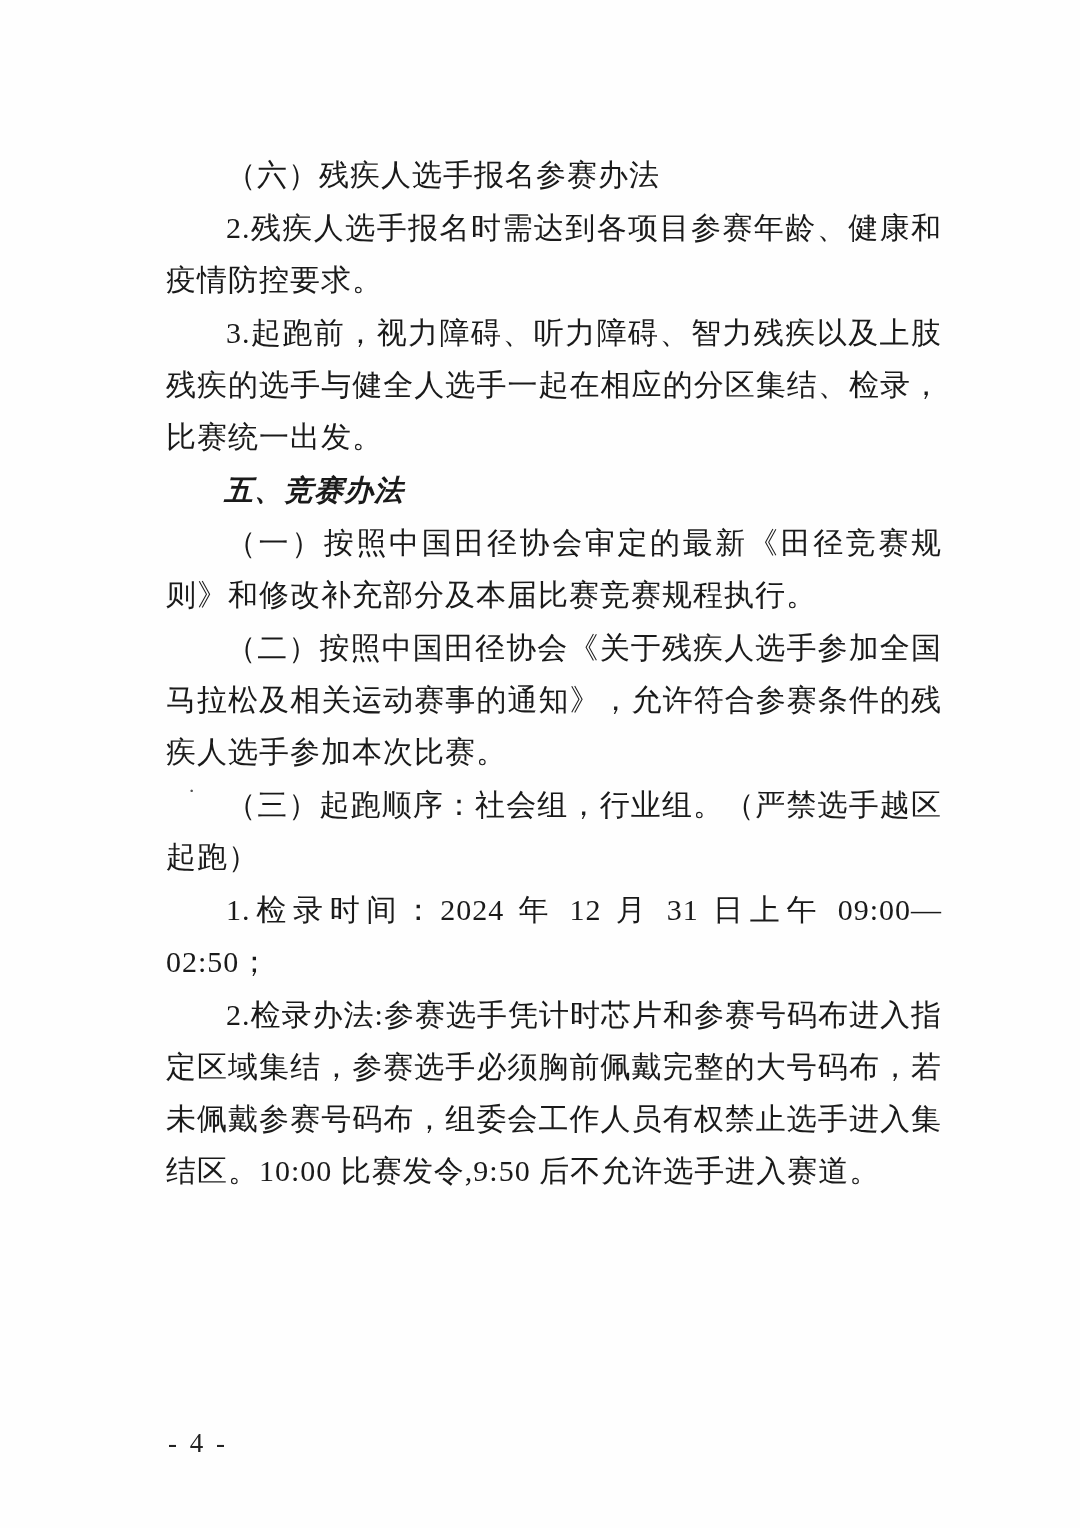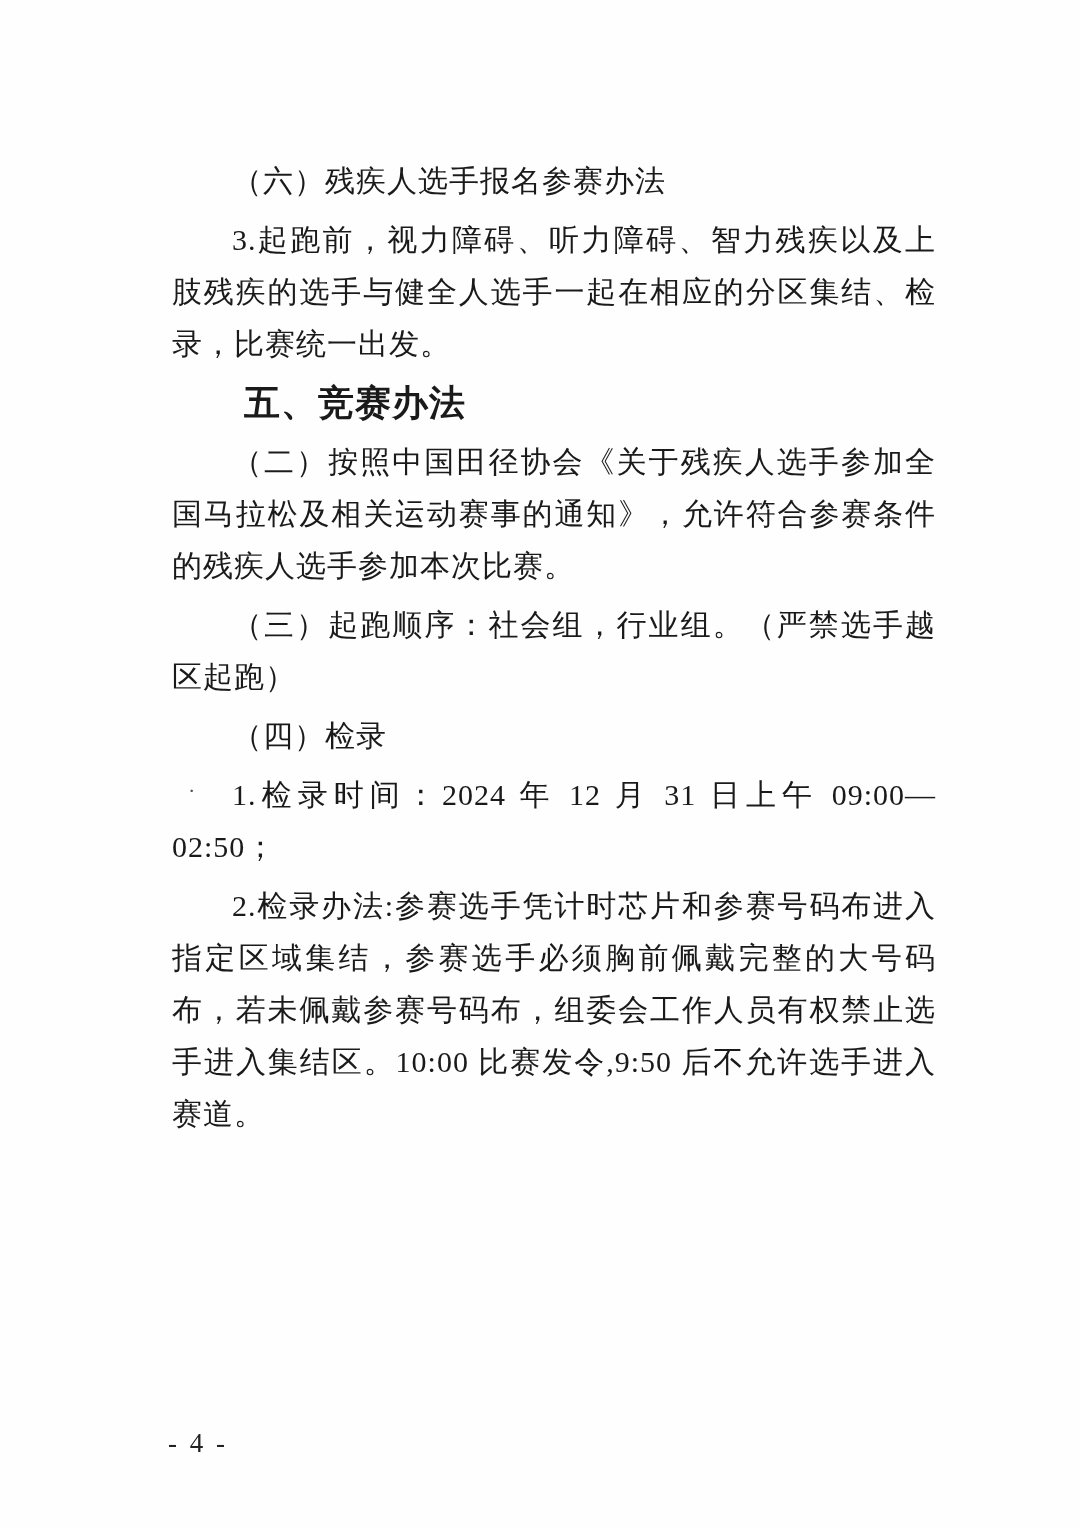--- a/index.html
+++ b/index.html
@@ -23,26 +23,27 @@
     left: 165px;
     width: 778px;
   }
   .para {
     font-size: 30px;
     line-height: 52px;
     text-align: justify;
     text-justify: inter-character;
     text-indent: 2em;
     letter-spacing: 1px;
-    margin: 7px;
+    margin: 1px;
   }
   .para.bold {
     font-weight: bold;
     font-family: "Liberation Sans", "DejaVu Sans", sans-serif;
-    font-size: 36px;
+    font-size: 29px;
+    font-style: italic;
   }
   .footer-pagenum {
     position: absolute;
     left: 168px;
     top: 1428px;
     font-size: 27px;
     letter-spacing: 3px;
     color: #222;
     font-family: "Liberation Serif", "DejaVu Serif", serif;
   }
@@ -55,23 +56,24 @@
   }
 </style>
 </head>
 <body>
 
 <div class="page">
   <span class="margin-dot">·</span>
 
   <div class="content">
       <div class="para">（六）残疾人选手报名参赛办法</div>
+      <div class="para">2.残疾人选手报名时需达到各项目参赛年龄、健康和疫情防控要求。</div>
       <div class="para">3.起跑前，视力障碍、听力障碍、智力残疾以及上肢残疾的选手与健全人选手一起在相应的分区集结、检录，比赛统一出发。</div>
       <div class="para bold">五、竞赛办法</div>
+      <div class="para">（一）按照中国田径协会审定的最新《田径竞赛规则》和修改补充部分及本届比赛竞赛规程执行。</div>
       <div class="para">（二）按照中国田径协会《关于残疾人选手参加全国马拉松及相关运动赛事的通知》，允许符合参赛条件的残疾人选手参加本次比赛。</div>
       <div class="para">（三）起跑顺序：社会组，行业组。（严禁选手越区起跑）</div>
-      <div class="para">（四）检录</div>
       <div class="para">1.检录时间：2024 年 12 月 31 日上午 09:00—02:50；</div>
       <div class="para">2.检录办法:参赛选手凭计时芯片和参赛号码布进入指定区域集结，参赛选手必须胸前佩戴完整的大号码布，若未佩戴参赛号码布，组委会工作人员有权禁止选手进入集结区。10:00 比赛发令,9:50 后不允许选手进入赛道。</div>
     </div>
 
   <div class="footer-pagenum">- 4 -</div>
 </div>
 
 </body></html>

